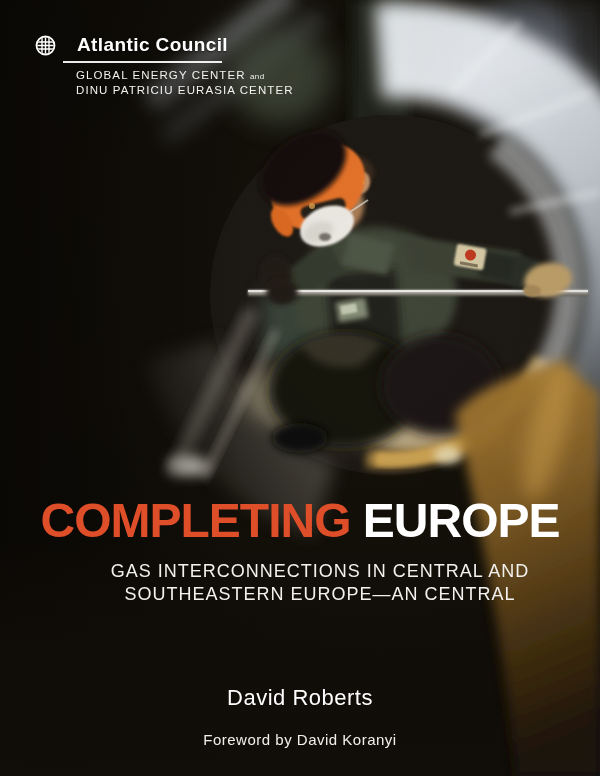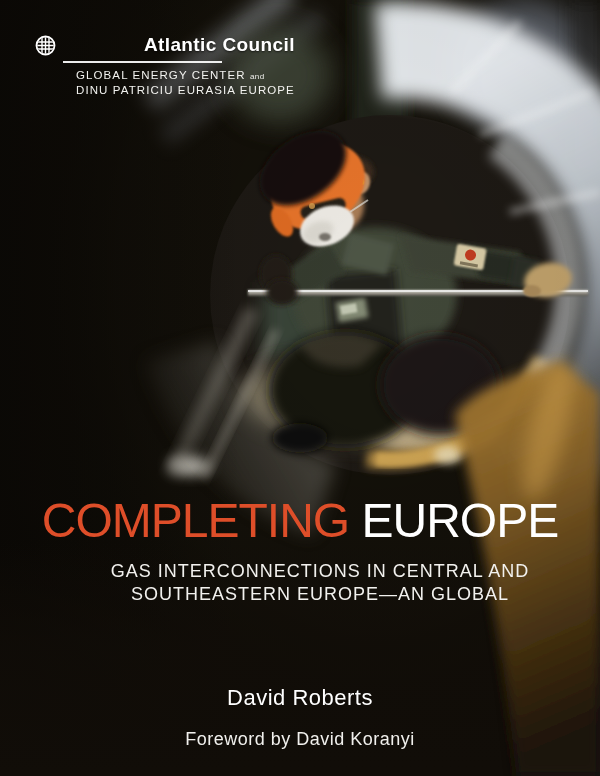--- a/index.html
+++ b/index.html
@@ -7,39 +7,39 @@
     position:relative;width:600px;height:776px;overflow:hidden;
     background:#131009;
     font-family:"Liberation Sans", sans-serif;
     -webkit-font-smoothing:antialiased;
   }
   .photo{position:absolute;inset:0;z-index:0;}
   .photo svg{display:block;}
 
   
   .logo{position:absolute;left:35px;top:34px;z-index:5;}
-  .logo-row{display:flex;align-items:center;gap:6px;justify-content:space-between;}
+  .logo-row{display:flex;align-items:center;gap:21px;}
   .globe{width:21px;height:21px;flex:0 0 auto;}
   .org{
     color:#ffffff;font-size:19px;font-weight:bold;letter-spacing:0.4px;
     text-shadow:0 1px 2px rgba(0,0,0,.6);
   }
   .logo-rule{margin:5px 0 0 28px;width:159px;height:2px;background:rgba(255,255,255,.92);}
   .logo-lines{margin:6px 0 0 28px;color:#f2f2ef;}
   .logo-line{font-size:11.5px;letter-spacing:1.1px;line-height:13.5px;white-space:nowrap;margin-left:13px;}
   .logo-and{font-size:8px;letter-spacing:.5px;}
 
   
   .textblock{position:absolute;left:0;right:0;text-align:center;z-index:5;margin:0;}
-  .title{top:497px;font-size:48px;font-weight:normal;letter-spacing:-1px;line-height:1;white-space:nowrap;}
+  .title{top:497px;font-size:48px;font-weight:bold;letter-spacing:-1px;line-height:1;white-space:nowrap;}
   .title .t1{color:#DE4E29;}
   .title .t2{color:#FFFFFF;}
   .subtitle{top:560px;color:#F2F1EE;font-size:18px;letter-spacing:1px;line-height:23px;font-weight:400;padding-left:40px;}
   .author{top:685px;color:#FFFFFF;font-size:22px;letter-spacing:0.5px;font-weight:400;}
-  .foreword{top:730px;color:#F1F0ED;font-size:18px;letter-spacing:0.5px;line-height:19px;font-weight:400;}
+  .foreword{top:730px;color:#F1F0ED;font-size:15px;letter-spacing:0.5px;line-height:19px;font-weight:400;}
 </style>
 </head>
 <body>
 
 <div class="cover">
 
   <div class="photo">
     <svg width="600" height="776" viewBox="0 0 600 776" xmlns="http://www.w3.org/2000/svg">
       <defs>
         <filter id="b1" x="-40%" y="-40%" width="180%" height="180%">
@@ -229,25 +229,25 @@
             <line x1="10.5" y1="1" x2="10.5" y2="20"></line>
             <line x1="14" y1="1" x2="14" y2="20"></line>
           </g>
         </svg>
       </span>
       <span class="org">Atlantic Council</span>
     </div>
     <div class="logo-rule"></div>
     <div class="logo-lines">
       <div class="logo-line"><span>GLOBAL ENERGY CENTER</span> <span class="logo-and">and</span></div>
-      <div class="logo-line">DINU PATRICIU EURASIA EUROPE</div>
+      <div class="logo-line">DINU PATRICIU EURASIA CENTER</div>
     </div>
   </header>
 
   <h1 class="textblock title"><span class="t1">COMPLETING</span> <span class="t2">EUROPE</span></h1>
 
-  <p class="textblock subtitle"><span>GAS INTERCONNECTIONS IN CENTRAL AND</span><br><span>SOUTHEASTERN EUROPE—AN GLOBAL</span></p>
+  <p class="textblock subtitle"><span>GAS INTERCONNECTIONS IN CENTRAL AND</span><br><span>SOUTHEASTERN EUROPE—AN CENTRAL</span></p>
 
   <p class="textblock author">David Roberts</p>
 
   <p class="textblock foreword"><span>Foreword by David Koranyi</span><br></p>
 
 </div>
 
 </body></html>

